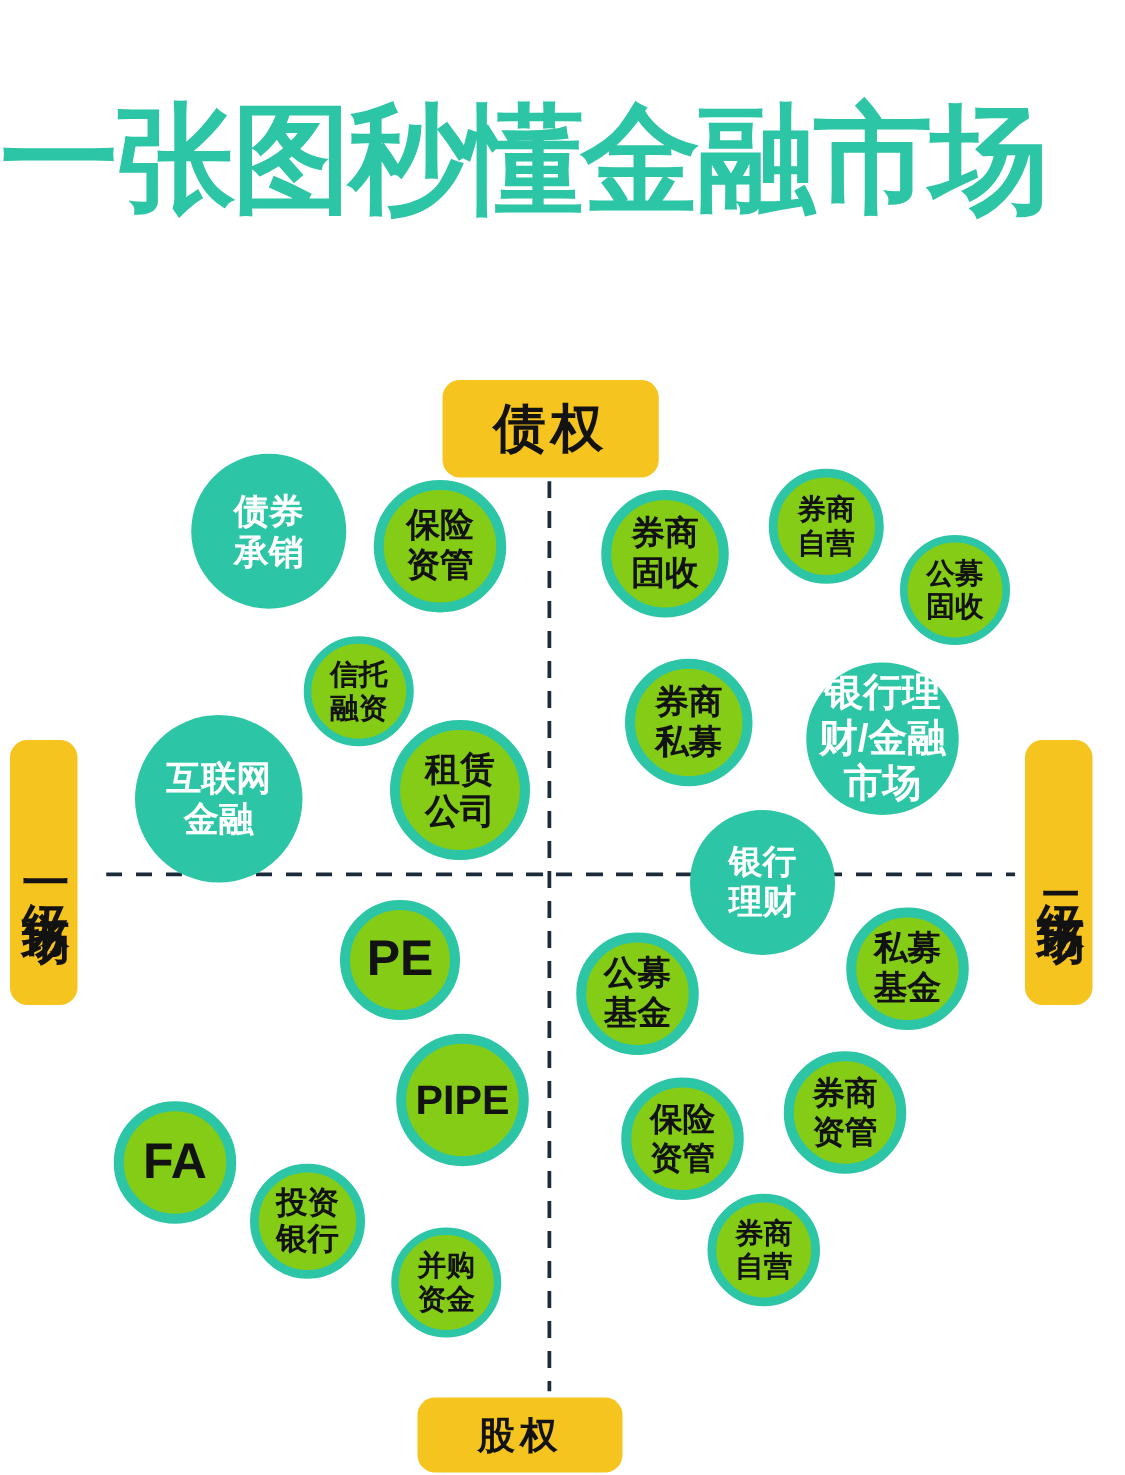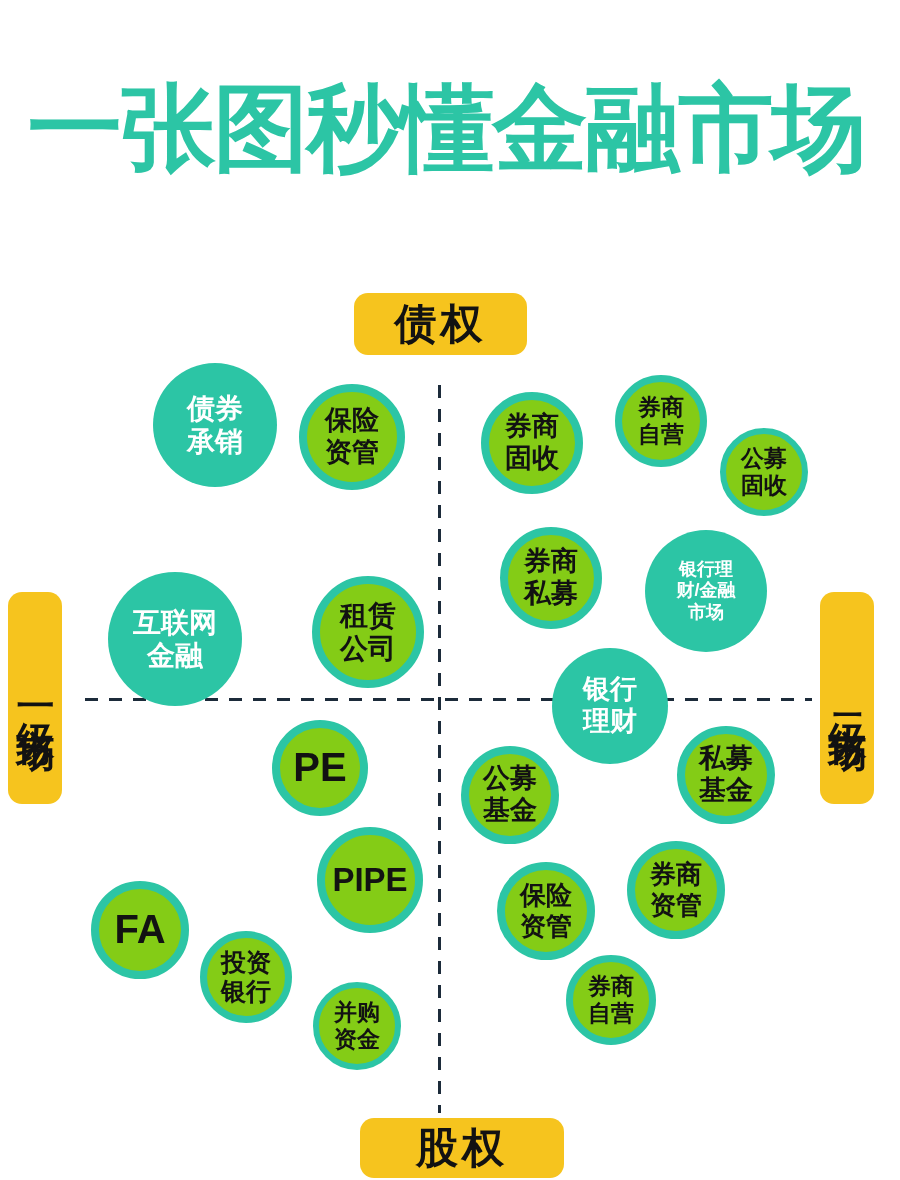--- a/index.html
+++ b/index.html
@@ -12,21 +12,21 @@
   html,body{background:#ffffff;}
   body{
     width:900px;height:1180px;
     font-family:"Liberation Sans","DejaVu Sans",sans-serif;
     position:relative;overflow:hidden;
   }
   .stage{position:absolute;inset:0;width:900px;height:1180px;}
 
   .title{
     position:absolute;left:0;top:62px;width:892px;
-    text-align:center;
+    text-align:left;
     font-size:95px;font-weight:900;
     color:var(--teal);
     letter-spacing:-2px;
     line-height:1.4;
   }
 
   .dash-line{position:absolute;}
   .dash-v{
     left:438px;top:385px;width:3px;height:728px;
     background:repeating-linear-gradient(180deg,var(--dash) 0 13px,transparent 13px 24px);
@@ -37,22 +37,22 @@
   }
 
   .axis-badge{
     position:absolute;
     background:var(--yellow);
     border-radius:14px;
     display:flex;align-items:center;justify-content:center;
     color:var(--ink);
     font-weight:800;
   }
-  .axis-top{left:354px;top:293px;width:173px;height:62px;font-size:42px;letter-spacing:4px;}
-  .axis-bottom{left:360px;top:1118px;width:204px;height:60px;font-size:42px;letter-spacing:4px;}
+  .axis-top{left:354px;top:304px;width:173px;height:78px;font-size:42px;letter-spacing:4px;}
+  .axis-bottom{left:334px;top:1118px;width:164px;height:60px;font-size:30px;letter-spacing:4px;}
   .axis-left{left:8px;top:592px;width:54px;height:212px;font-size:38px;writing-mode:vertical-rl;letter-spacing:6px;}
   .axis-right{left:820px;top:592px;width:54px;height:212px;font-size:38px;writing-mode:vertical-rl;letter-spacing:6px;}
 
   .circle{
     position:absolute;
     border-radius:50%;
     display:flex;align-items:center;justify-content:center;
     text-align:center;
     white-space:pre-line;
     font-weight:800;
@@ -80,34 +80,36 @@
 
   <div class="axis-badge axis-top">债权</div>
   <div class="axis-badge axis-bottom">股权</div>
   <div class="axis-badge axis-left">一级市场</div>
   <div class="axis-badge axis-right">二级市场</div>
 
   <div class="circle filled" style="left:153px;top:363px;width:124px;height:124px;font-size:28px">债券
 承销</div>
   <div class="circle outline" style="left:299px;top:384px;width:106px;height:106px;font-size:27px">保险
 资管</div>
+  <div class="circle outline" style="left:243px;top:509px;width:88px;height:88px;font-size:23px;border-width:6px">信托
+融资</div>
   <div class="circle filled" style="left:108px;top:572px;width:134px;height:134px;font-size:28px">互联网
 金融</div>
   <div class="circle outline" style="left:312px;top:576px;width:112px;height:112px;font-size:28px">租赁
 公司</div>
 
   <div class="circle outline" style="left:481px;top:392px;width:102px;height:102px;font-size:27px">券商
 固收</div>
   <div class="circle outline" style="left:615px;top:375px;width:92px;height:92px;font-size:23px;border-width:7px">券商
 自营</div>
   <div class="circle outline" style="left:720px;top:428px;width:88px;height:88px;font-size:23px;border-width:6px">公募
 固收</div>
   <div class="circle outline" style="left:500px;top:527px;width:102px;height:102px;font-size:27px">券商
 私募</div>
-  <div class="circle filled" style="left:645px;top:530px;width:122px;height:122px;font-size:18px">银行理
+  <div class="circle filled" style="left:645px;top:530px;width:122px;height:122px;font-size:31px">银行理
 财/金融
 市场</div>
 
   <div class="circle filled" style="left:552px;top:648px;width:116px;height:116px;font-size:27px">银行
 理财</div>
 
   <div class="circle outline" style="left:272px;top:720px;width:96px;height:96px;font-size:40px">PE</div>
   <div class="circle outline" style="left:91px;top:881px;width:98px;height:98px;font-size:40px">FA</div>
   <div class="circle outline" style="left:317px;top:827px;width:106px;height:106px;font-size:33px">PIPE</div>
   <div class="circle outline" style="left:200px;top:931px;width:92px;height:92px;font-size:25px;border-width:7px">投资

